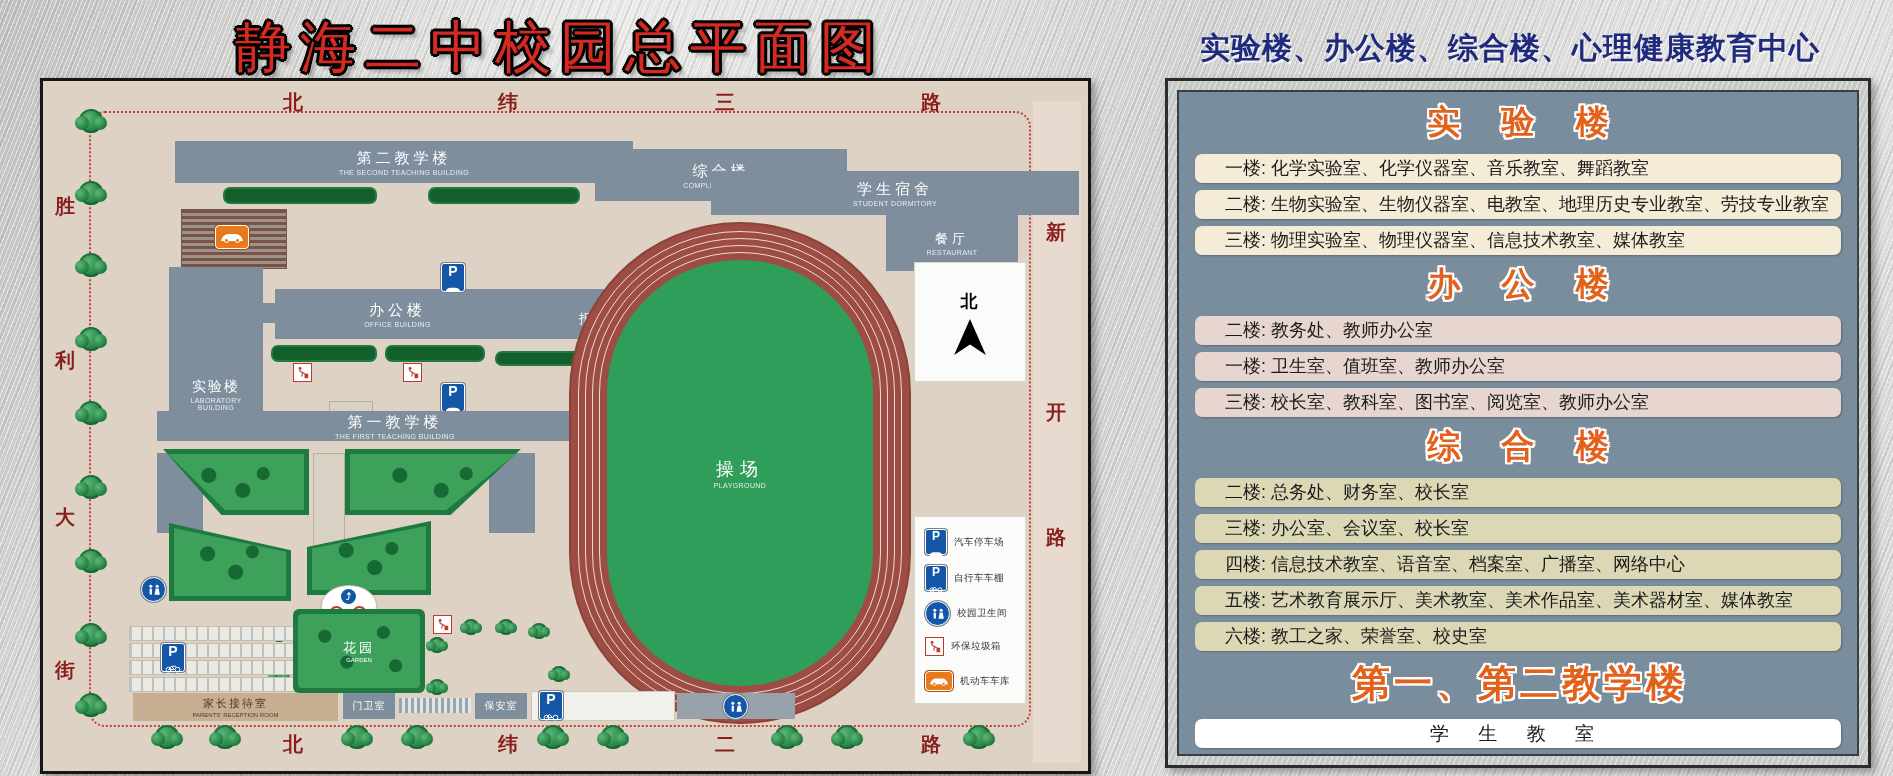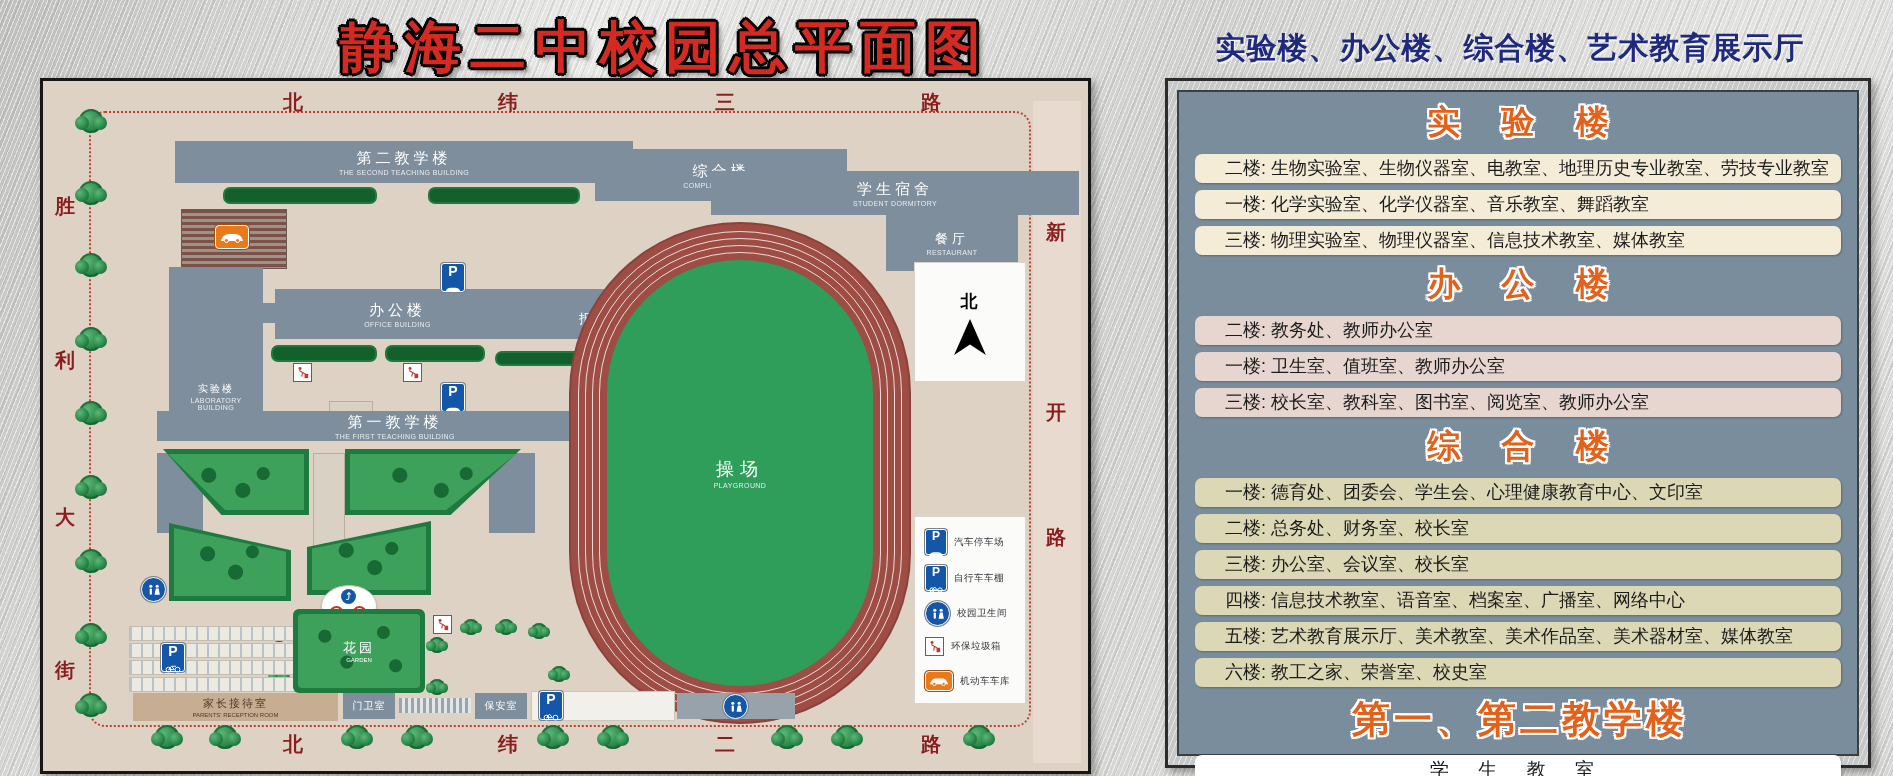--- a/index.html
+++ b/index.html
@@ -5,21 +5,21 @@
   html,body{margin:0;padding:0}
   body{font-family:"Liberation Sans","DejaVu Sans",sans-serif}
   .stage{position:relative;width:1893px;height:776px;overflow:hidden;
     background:
       repeating-linear-gradient(112deg, rgba(255,255,255,.55) 0 1px, rgba(255,255,255,0) 1px 4px),
       repeating-linear-gradient(112deg, rgba(150,150,150,.22) 0 2px, rgba(150,150,150,0) 2px 9px),
       linear-gradient(112deg,#bfbfbd,#e9e9e7 28%,#cfcfcd 55%,#e2e2e0 80%,#d5d5d3)}
   .abs{position:absolute}
 
   
-  .map-title{left:130px;top:10px;width:860px;text-align:right;font-size:56px;font-weight:bold;
+  .map-title{left:130px;top:10px;width:860px;text-align:center;font-size:56px;font-weight:normal;
     letter-spacing:9px;color:#d42a22;white-space:nowrap;
     text-shadow:3px 0 0 #000,-3px 0 0 #000,0 3px 0 #000,0 -3px 0 #000,2px 2px 0 #000,-2px -2px 0 #000,2px -2px 0 #000,-2px 2px 0 #000,5px 5px 4px rgba(0,0,0,.35)}
   .info-title{left:1130px;top:28px;width:760px;text-align:center;font-size:30px;font-weight:bold;
     color:#1f2a7d;letter-spacing:1px;text-shadow:1.5px 1.5px 0 #f2f2f2;white-space:nowrap}
 
   
   .map{left:40px;top:78px;width:1045px;height:690px;background:#ddd2c4;border:3px solid #161616;box-shadow:4px 4px 8px rgba(0,0,0,.35)}
   .roadchar{position:absolute;font-family:"DejaVu Serif","Liberation Serif",serif;font-weight:bold;font-size:20px;color:#8a1e1e}
   .rroad{background:#e9dacf}
   .fence{border:2px dotted #c23a2c;border-radius:16px;opacity:.95}
@@ -170,21 +170,21 @@
       <span class="bzh">学生宿舍</span>
       <span class="ben">STUDENT DORMITORY</span>
     </div>
 
     <div class="bld" style="left:843px;top:134px;width:132px;height:56px">
       <span class="bzh" style="font-size:13px">餐厅</span>
       <span class="ben">RESTAURANT</span>
     </div>
 
     <div class="bld" style="left:126px;top:186px;width:94px;height:144px;justify-content:flex-end;padding-bottom:10px">
-      <span class="bzh" style="font-size:10px;letter-spacing:2px">实验楼</span>
+      <span class="bzh" style="font-size:14px;letter-spacing:2px">实验楼</span>
       <span class="ben" style="white-space:normal;width:70px">LABORATORY BUILDING</span>
     </div>
     <div class="bld" style="left:218px;top:222px;width:16px;height:20px"></div>
 
     <div class="bld office-flex" style="left:232px;top:208px;width:414px;height:50px">
       <div class="grp">
         <span class="bzh">办公楼</span>
         <span class="ben">OFFICE BUILDING</span>
       </div>
       <div class="grp2">
@@ -390,37 +390,36 @@
     <div class="wc" style="left:680px;top:613px">
       <svg width="16" height="12" viewBox="0 0 20 14">
           <circle cx="6" cy="2.3" r="2" fill="#fff"></circle>
           <rect x="4.6" y="5" width="2.8" height="8" rx="1.2" fill="#fff"></rect>
           <circle cx="14" cy="2.3" r="2" fill="#fff"></circle>
           <path d="M12.2 5 h3.6 l1.5 8 h-6.6 z" fill="#fff"></path>
         </svg>
     </div>
   </div>
 
-  <div class="abs info-title">实验楼、办公楼、综合楼、艺术教育展示厅</div>
+  <div class="abs info-title">实验楼、办公楼、综合楼、心理健康教育中心</div>
 
   <div class="abs panel-frame">
     <div class="panel">
 
       <div class="h-orange">实 验 楼</div>
+      <div class="row cream">一楼: 化学实验室、化学仪器室、音乐教室、舞蹈教室</div>
       <div class="row cream">二楼: 生物实验室、生物仪器室、电教室、地理历史专业教室、劳技专业教室</div>
-      <div class="row cream">一楼: 化学实验室、化学仪器室、音乐教室、舞蹈教室</div>
       <div class="row cream">三楼: 物理实验室、物理仪器室、信息技术教室、媒体教室</div>
 
       <div class="h-orange">办 公 楼</div>
       <div class="row pink">二楼: 教务处、教师办公室</div>
       <div class="row pink">一楼: 卫生室、值班室、教师办公室</div>
       <div class="row pink">三楼: 校长室、教科室、图书室、阅览室、教师办公室</div>
 
       <div class="h-orange">综 合 楼</div>
-      <div class="row olive">一楼: 德育处、团委会、学生会、心理健康教育中心、文印室</div>
       <div class="row olive">二楼: 总务处、财务室、校长室</div>
       <div class="row olive">三楼: 办公室、会议室、校长室</div>
       <div class="row olive">四楼: 信息技术教室、语音室、档案室、广播室、网络中心</div>
       <div class="row olive">五楼: 艺术教育展示厅、美术教室、美术作品室、美术器材室、媒体教室</div>
       <div class="row olive">六楼: 教工之家、荣誉室、校史室</div>
 
       <div class="h-orange h-big">第一、第二教学楼</div>
       <div class="row white">学 生 教 室</div>
 
     </div>

